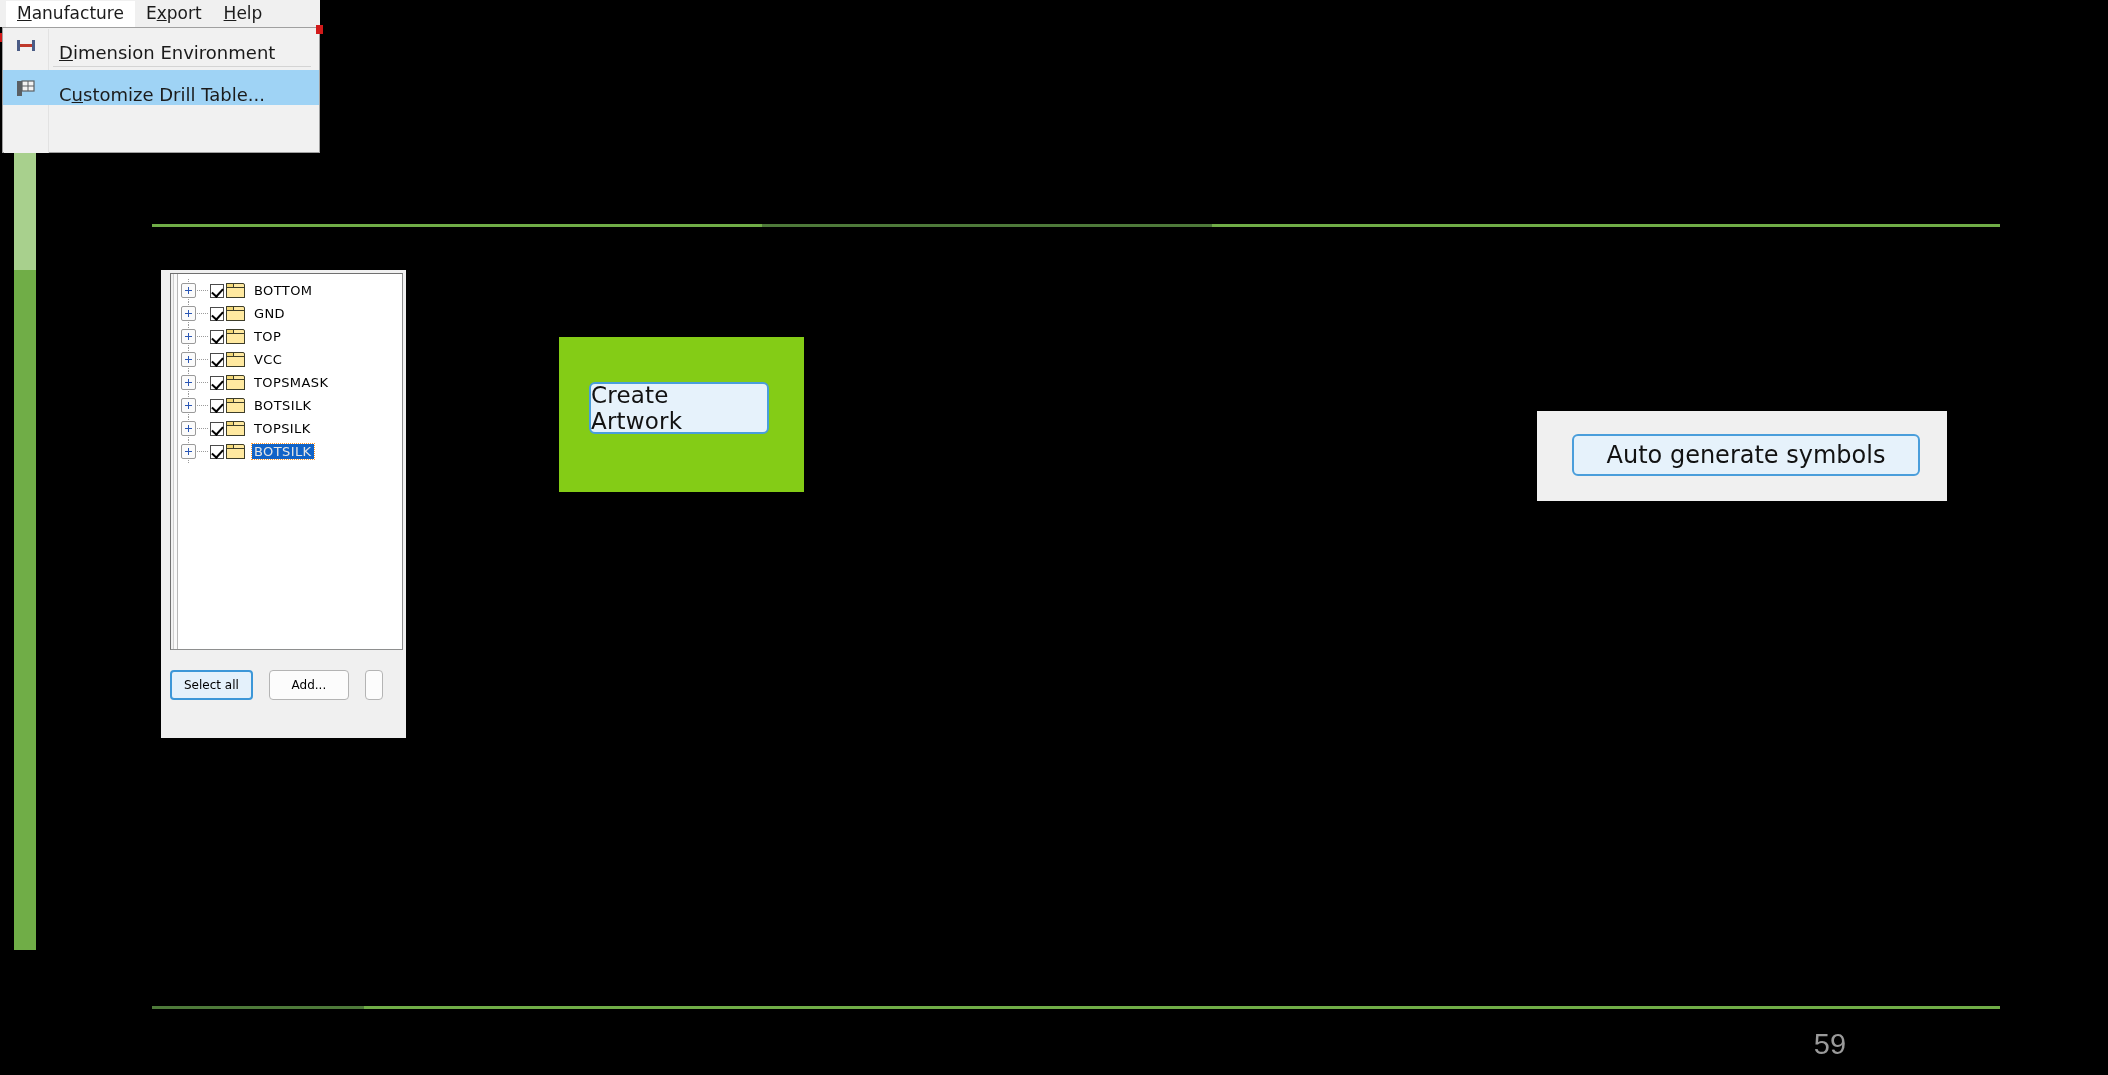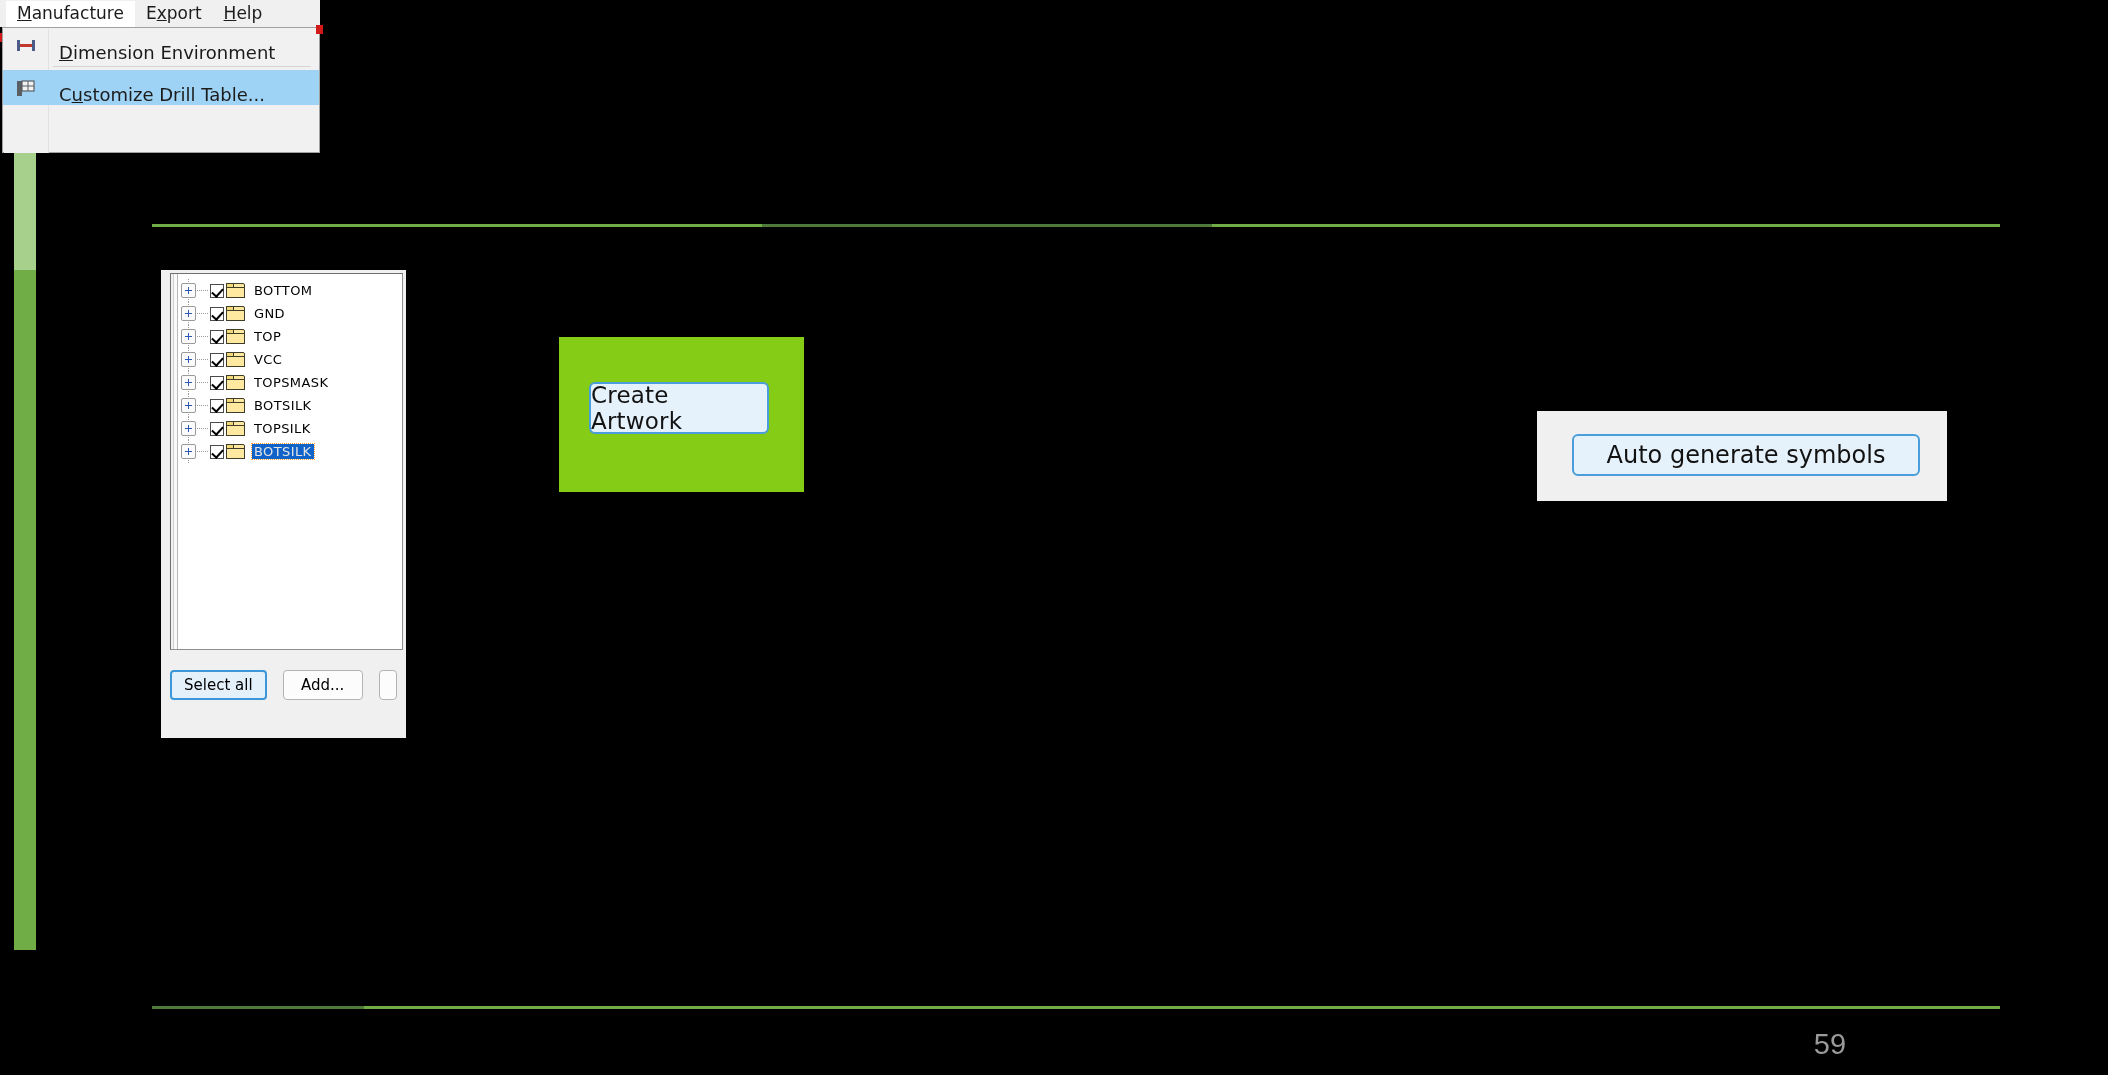--- a/index.html
+++ b/index.html
@@ -199,21 +199,21 @@
     gap: 16px;
   }
   .btn {
     height: 30px;
     min-width: 80px;
     padding: 0 12px;
     background: #fcfcfc;
     border: 1px solid #b4b4b4;
     border-radius: 4px;
     font-family: "DejaVu Sans", sans-serif;
-    font-size: 15px;
+    font-size: 12px;
     color: #000;
     display: flex;
     align-items: center;
     justify-content: center;
     box-sizing: border-box;
   }
   .btn.focused {
     background: #e4f1fb;
     border: 2px solid #3c97d8;
   }

